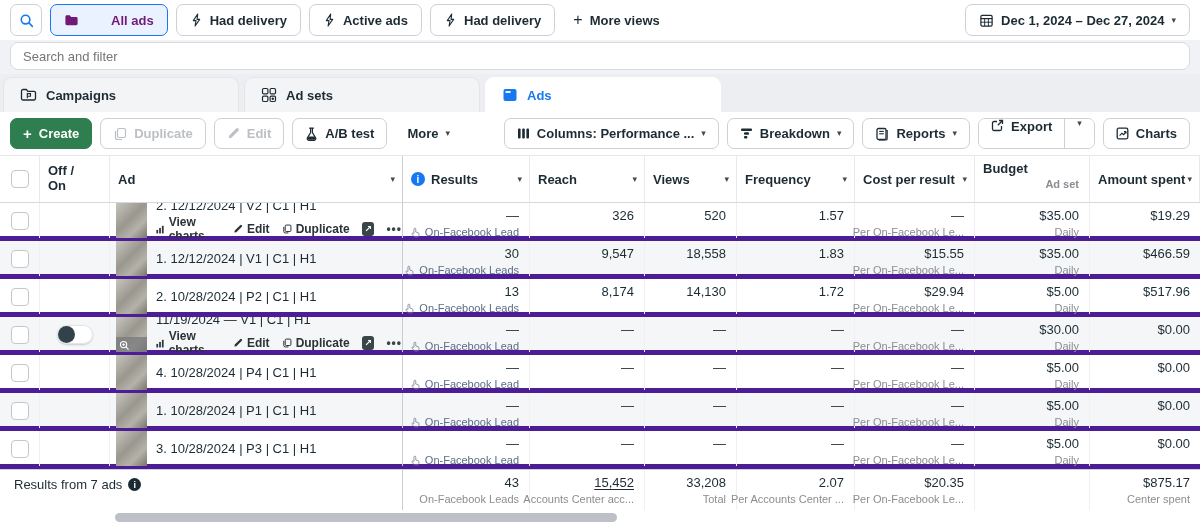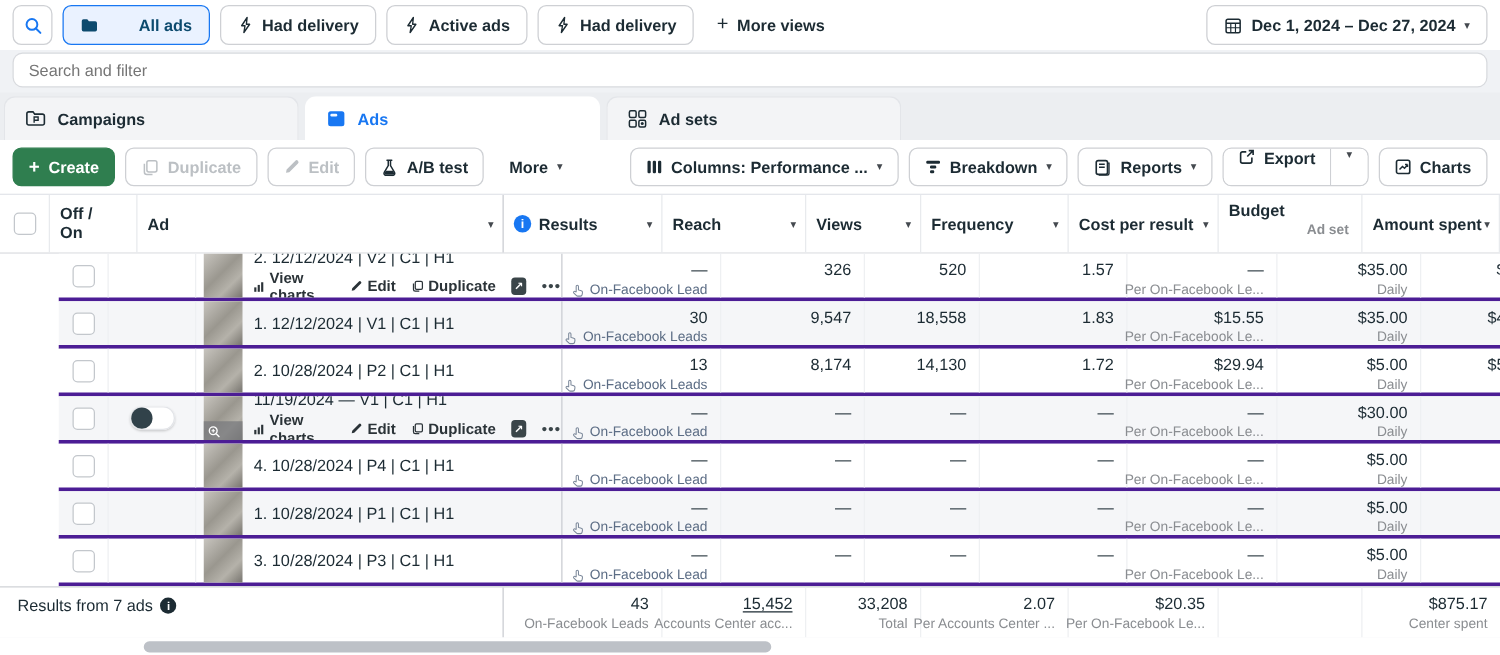--- a/index.html
+++ b/index.html
@@ -6,21 +6,21 @@
   html,body { width:1200px; height:524px; overflow:hidden; background:#f0f2f5;
     font-family:"Liberation Sans","DejaVu Sans",sans-serif; color:#1c2b33; }
   svg { display:block; }
 
   
   .topbar { height:40px; background:#fff; display:flex; align-items:center; padding:0 10px; gap:8px; }
   .iconbtn { width:32px; height:32px; border:1px solid #ced0d4; border-radius:7px; background:#fff;
     display:flex; align-items:center; justify-content:center; color:#1877F2; cursor:pointer; }
   .pill { height:32px; border:1px solid #ced0d4; border-radius:7px; background:#fff; display:flex;
     align-items:center; gap:7px; padding:0 13px; font-size:13px; font-weight:700; color:#1c2b33; cursor:pointer; }
-  .pill.active { border-color:#1877F2; background:#eaf2ff; color:#0c4a6e;gap:32px; }
+  .pill.active { border-color:#1877F2; background:#eaf2ff; color:#701a75;gap:32px; }
   .ghost { border:none; background:transparent; display:flex; align-items:center; gap:7px;
     font-size:13px; font-weight:700; padding:0 10px; height:32px; cursor:pointer; }
   .daterange { margin-left:auto; }
   .caret { font-size:9px; line-height:1; color:#44494f; }
 
   
   .search-row { height:34px; background:#f0f2f5; padding:2px 10px 4px; }
   .searchbar { height:28px; background:#fff; border:1px solid #d8dade; border-radius:8px;
     display:flex; align-items:center; padding:0 12px; }
   .searchbar input { border:none; outline:none; width:100%; font-size:13px; color:#65676b;
@@ -52,21 +52,21 @@
   .hcell .caret { position:absolute; right:7px; }
   .hc-offon { line-height:1.15; }
   .hc-ad { border-right:1px solid #c9ccd1; }
   .hc-budget { flex-direction:column; align-items:flex-start; justify-content:flex-start; padding-top:5px; }
   .hc-budget .sub { align-self:flex-end; font-weight:700; font-size:11px; color:#8a8d91; margin-top:2px; padding-right:2px; }
   .infodot { width:14px; height:14px; border-radius:50%; background:#1877F2; color:#fff; font-size:10px;
     font-weight:700; display:inline-flex; align-items:center; justify-content:center; margin-right:6px; flex:none; cursor:pointer; }
   .cb { width:18px; height:18px; border:1px solid #c3c7cc; border-radius:4px; background:#fff; margin:0 auto; cursor:pointer; }
 
   .tbody { background:#fff; }
-  .trow { height:38px; border-bottom:3px solid #4c1d95; background:#fff;margin-left:47px; }
+  .trow { height:38px; border-bottom:5px solid #4c1d95; background:#fff; }
   .cell { border-right:1px solid #eef0f2; position:relative; }
   .c-check { display:flex; align-items:center; justify-content:center; }
   .c-toggle { display:flex; align-items:center; justify-content:center; }
   .toggle { width:36px; height:19px; background:#fff; border-radius:10px; box-shadow:0 0 0 1px #e3e5e9 inset, 0 1px 2px rgba(0,0,0,.18); position:relative; cursor:pointer; }
   .toggle .knob { position:absolute; left:1px; top:1px; width:17px; height:17px; border-radius:50%; background:#31424a; }
   .c-ad { display:flex; align-items:center; gap:9px; padding-left:6px; border-right:1px solid #c9ccd1; overflow:hidden; }
   .thumb { width:31px; height:37px; flex:none; background:linear-gradient(135deg,#c9c6c0 0%,#9a978f 45%,#b5b2aa 70%,#74716b 100%); position:relative; cursor:pointer; }
   .zoomband { position:absolute; left:0; bottom:0; width:100%; height:16px; background:rgba(120,122,125,.75);
     display:flex; align-items:center; padding-left:3px; color:#fff; }
   .adtext { display:flex; flex-direction:column; justify-content:center; gap:2px; min-width:0; }
@@ -166,40 +166,40 @@
 <div class="tabs">
   <div class="tab">
     <span class="ic">
       <svg width="17" height="16" viewBox="0 0 17 16">
           <path d="M1.5 4A1.5 1.5 0 0 1 3 2.5h3.4l1.4 1.8h6.2a1.5 1.5 0 0 1 1.5 1.5v5.7a1.5 1.5 0 0 1-1.5 1.5H3a1.5 1.5 0 0 1-1.5-1.5z" fill="none" stroke="#1c2b33" stroke-width="1.3"></path>
           <path d="M7.3 6.6h3.2v2.6H7.3z M7.3 6.6v4.6" fill="none" stroke="#1c2b33" stroke-width="1.1"></path>
         </svg>
     </span>
     <span>Campaigns</span>
   </div>
-  <div class="tab selected">
-    <span class="ic">
-      <svg width="16" height="16" viewBox="0 0 16 16">
-          <rect x="1.5" y="2" width="13" height="12" rx="2" fill="#1877F2"></rect>
-          <rect x="3.3" y="4" width="5.5" height="2.1" rx="1" fill="#ffffff" opacity=".95"></rect>
-        </svg>
-    </span>
-    <span>Ads</span>
-  </div>
   <div class="tab">
     <span class="ic">
       <svg width="16" height="16" viewBox="0 0 16 16">
           <rect x="1.5" y="1.5" width="5.4" height="5.4" rx="1.2" fill="none" stroke="#1c2b33" stroke-width="1.2"></rect>
           <rect x="9.1" y="1.5" width="5.4" height="5.4" rx="1.2" fill="none" stroke="#1c2b33" stroke-width="1.2"></rect>
           <rect x="1.5" y="9.1" width="5.4" height="5.4" rx="1.2" fill="none" stroke="#1c2b33" stroke-width="1.2"></rect>
           <rect x="9.1" y="9.1" width="5.4" height="5.4" rx="1.2" fill="none" stroke="#1c2b33" stroke-width="1.2"></rect>
           <circle cx="11.8" cy="11.8" r="1.2" fill="#1c2b33"></circle>
         </svg>
     </span>
     <span>Ad sets</span>
+  </div>
+  <div class="tab selected">
+    <span class="ic">
+      <svg width="16" height="16" viewBox="0 0 16 16">
+          <rect x="1.5" y="2" width="13" height="12" rx="2" fill="#1877F2"></rect>
+          <rect x="3.3" y="4" width="5.5" height="2.1" rx="1" fill="#ffffff" opacity=".95"></rect>
+        </svg>
+    </span>
+    <span>Ads</span>
   </div>
 </div>
 
 <div class="toolbar">
   <div class="btn primary">
     <span class="ic" style="font-size:15px;">+</span>
     <span>Create</span>
   </div>
   <div class="btn disabled">
     <span class="ic">

